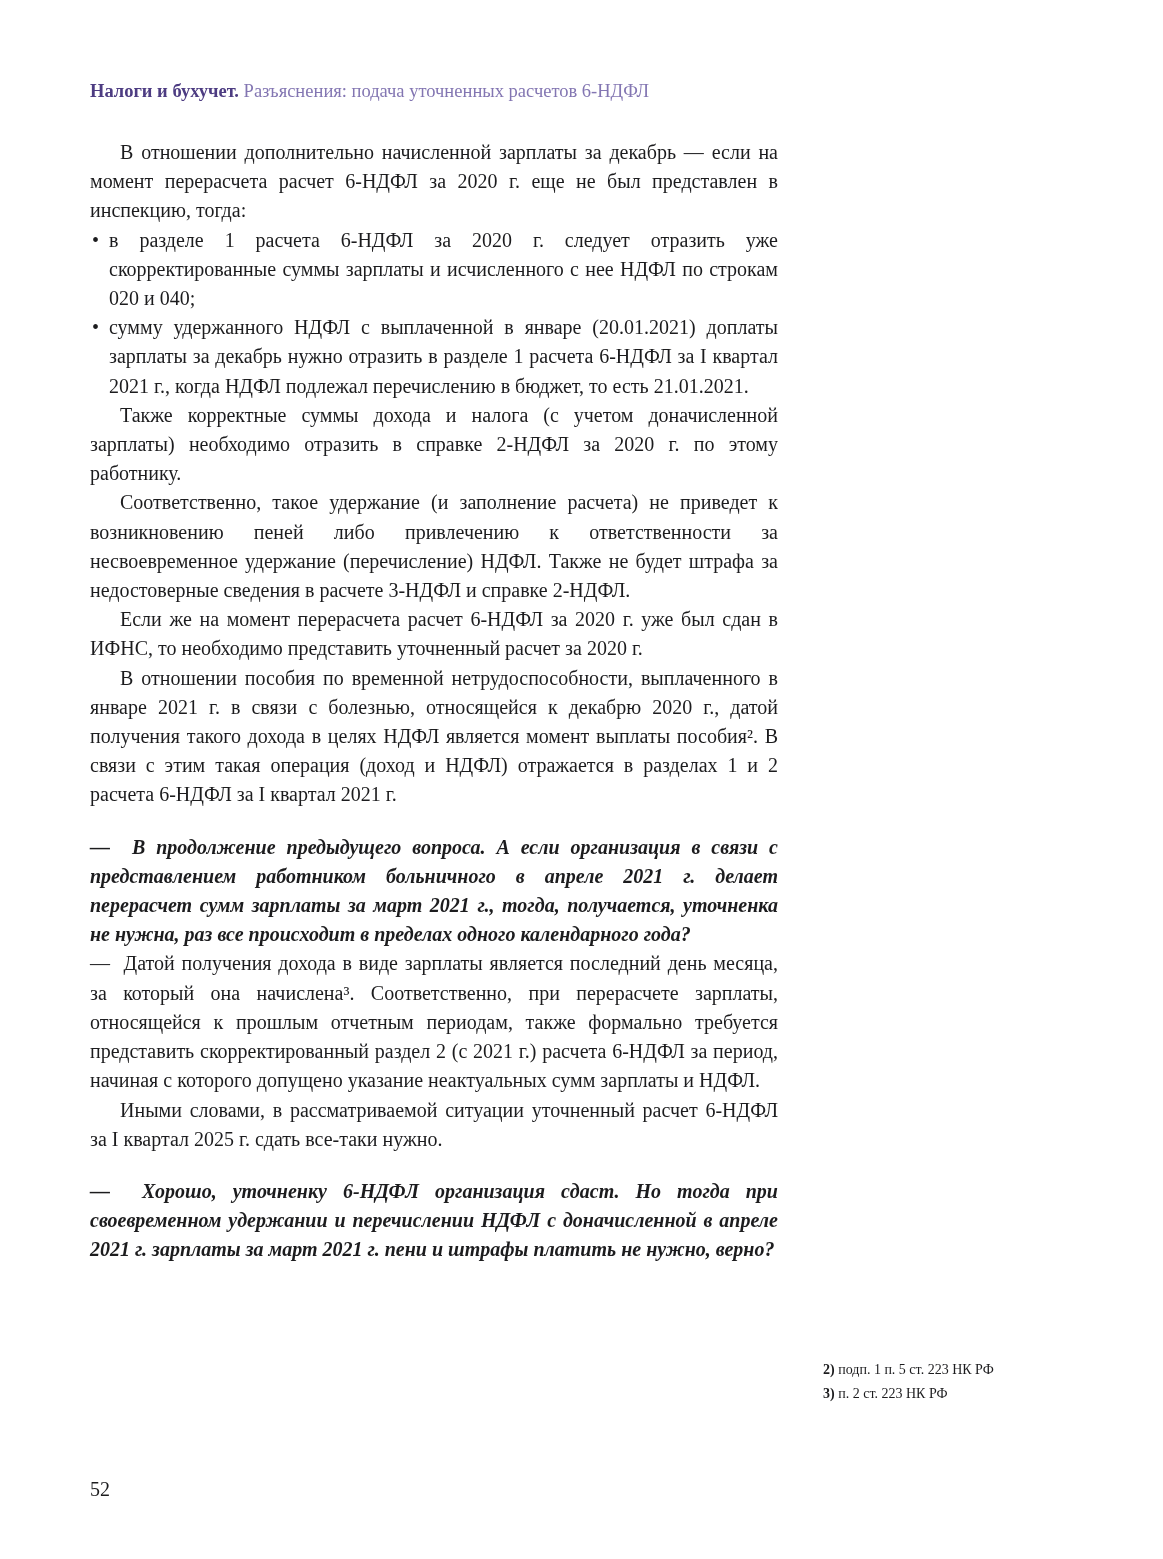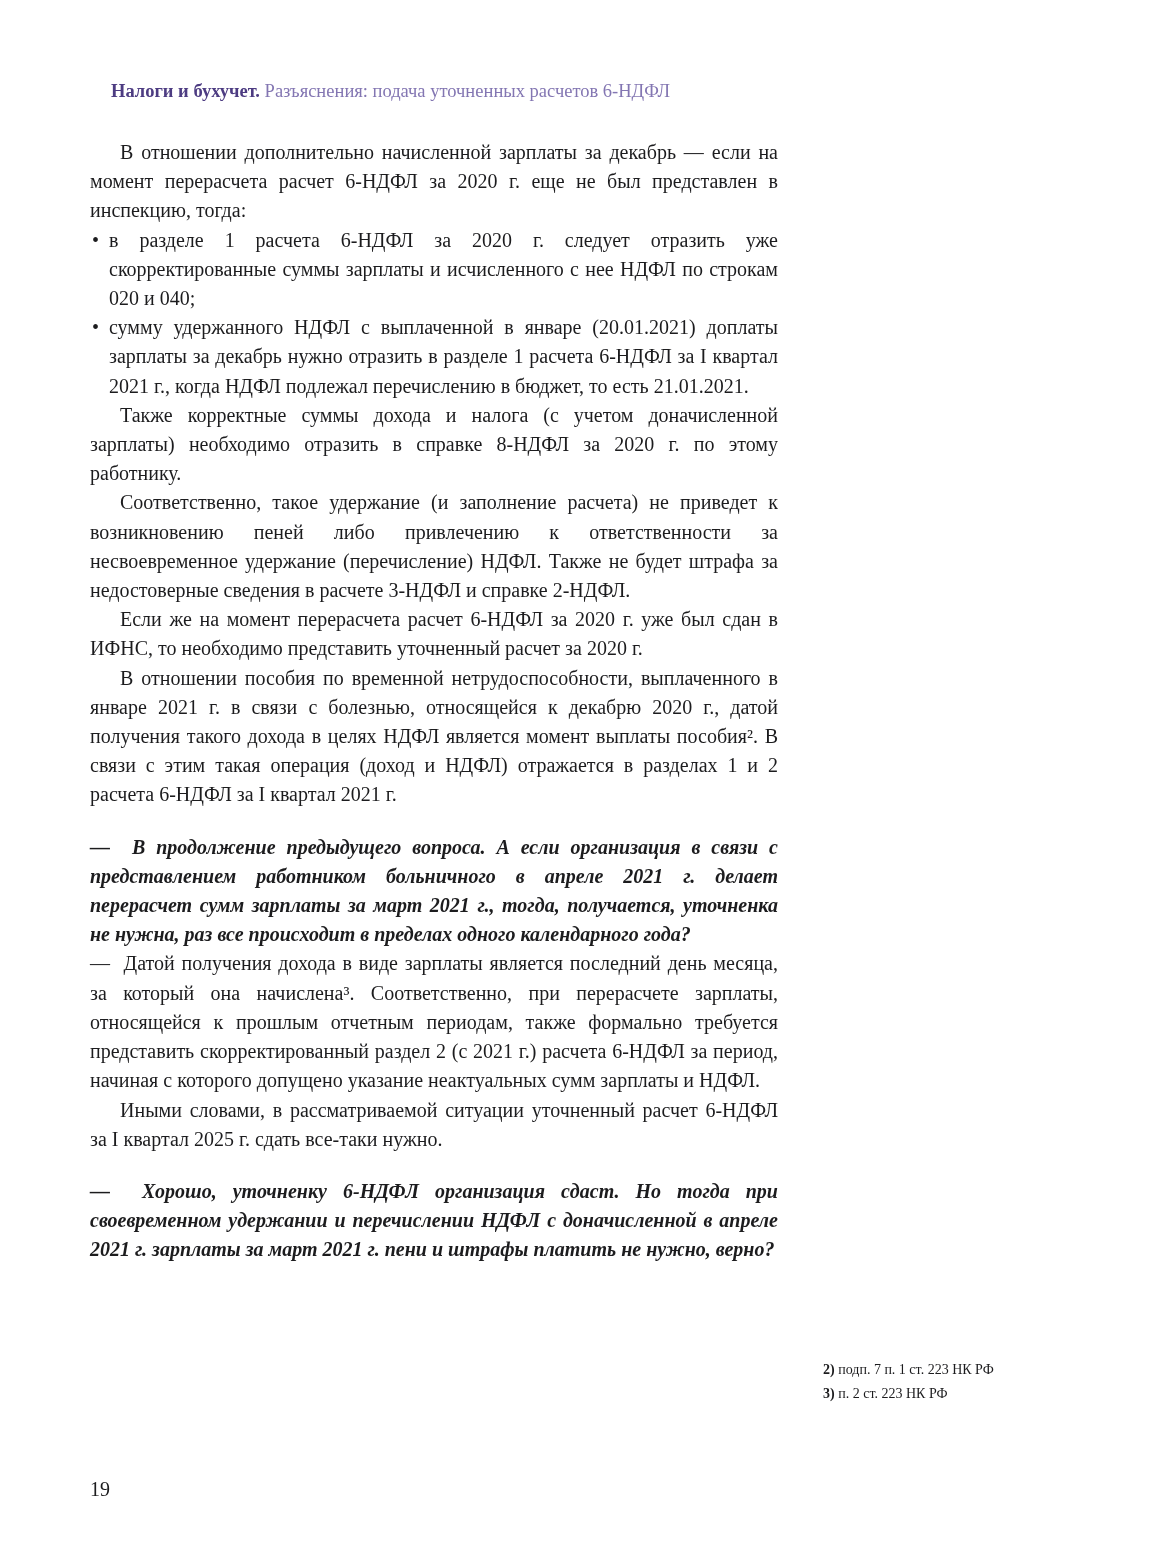--- a/index.html
+++ b/index.html
@@ -12,21 +12,20 @@
     color: #1c1c1e;
     overflow: hidden;
   }
   .header {
     position: absolute;
     left: 90px;
     top: 79px;
     font-size: 18.5px;
     line-height: 24px;
     white-space: nowrap;
-    margin-left: 21px;
   }
   .brand { color: #4d3c82; font-weight: bold; }
   .subtitle { color: #8376b2; }
   .main-col {
     position: absolute;
     left: 90px;
     top: 138px;
     width: 688px;
   }
   .para {
@@ -65,30 +64,30 @@
 <div class="page">
 
   <div class="header">
     <span class="brand">Налоги и бухучет.</span><span class="subtitle"> Разъяснения: подача уточненных расчетов 6-НДФЛ</span>
   </div>
 
   <div class="main-col">
       <p class="para indent">В отношении дополнительно начисленной зарплаты за декабрь — если на момент перерасчета расчет 6-НДФЛ за 2020 г. еще не был представлен в инспекцию, тогда:</p>
       <p class="para bullet"><span class="bullet-marker">•</span><span>в разделе 1 расчета 6-НДФЛ за 2020 г. следует отразить уже скорректированные суммы зарплаты и исчисленного с нее НДФЛ по строкам 020 и 040;</span></p>
       <p class="para bullet"><span class="bullet-marker">•</span><span>сумму удержанного НДФЛ с выплаченной в январе (20.01.2021) доплаты зарплаты за декабрь нужно отразить в разделе 1 расчета 6-НДФЛ за I квартал 2021 г., когда НДФЛ подлежал перечислению в бюджет, то есть 21.01.2021.</span></p>
-      <p class="para indent">Также корректные суммы дохода и налога (с учетом доначисленной зарплаты) необходимо отразить в справке 8-НДФЛ за 2020 г. по этому работнику.</p>
+      <p class="para indent">Также корректные суммы дохода и налога (с учетом доначисленной зарплаты) необходимо отразить в справке 2-НДФЛ за 2020 г. по этому работнику.</p>
       <p class="para indent">Соответственно, такое удержание (и заполнение расчета) не приведет к возникновению пеней либо привлечению к ответственности за несвоевременное удержание (перечисление) НДФЛ. Также не будет штрафа за недостоверные сведения в расчете 3-НДФЛ и справке 2-НДФЛ.</p>
       <p class="para indent">Если же на момент перерасчета расчет 6-НДФЛ за 2020 г. уже был сдан в ИФНС, то необходимо представить уточненный расчет за 2020 г.</p>
       <p class="para indent">В отношении пособия по временной нетрудоспособности, выплаченного в январе 2021 г. в связи с болезнью, относящейся к декабрю 2020 г., датой получения такого дохода в целях НДФЛ является момент выплаты пособия². В связи с этим такая операция (доход и НДФЛ) отражается в разделах 1 и 2 расчета 6-НДФЛ за I квартал 2021 г.</p>
       <p class="para question">—&nbsp; В продолжение предыдущего вопроса. А если организация в связи с представлением работником больничного в апреле 2021 г. делает перерасчет сумм зарплаты за март 2021 г., тогда, получается, уточненка не нужна, раз все происходит в пределах одного календарного года?</p>
       <p class="para answer">—&nbsp; Датой получения дохода в виде зарплаты является последний день месяца, за который она начислена³. Соответственно, при перерасчете зарплаты, относящейся к прошлым отчетным периодам, также формально требуется представить скорректированный раздел 2 (с 2021 г.) расчета 6-НДФЛ за период, начиная с которого допущено указание неактуальных сумм зарплаты и НДФЛ.</p>
       <p class="para indent">Иными словами, в рассматриваемой ситуации уточненный расчет 6-НДФЛ за I квартал 2025 г. сдать все-таки нужно.</p>
       <p class="para question">—&nbsp; Хорошо, уточненку 6-НДФЛ организация сдаст. Но тогда при своевременном удержании и перечислении НДФЛ с доначисленной в апреле 2021 г. зарплаты за март 2021 г. пени и штрафы платить не нужно, верно?</p>
     </div>
 
   <div class="footnotes">
-      <div class="footnote"><span class="fn-num">2) </span><span>подп. 7 п. 1 ст. 223 НК РФ</span></div>
+      <div class="footnote"><span class="fn-num">2) </span><span>подп. 1 п. 5 ст. 223 НК РФ</span></div>
       <div class="footnote"><span class="fn-num">3) </span><span>п. 2 ст. 223 НК РФ</span></div>
     </div>
 
-  <div class="page-number">19</div>
+  <div class="page-number">52</div>
 
 </div>
 
 </body></html>

